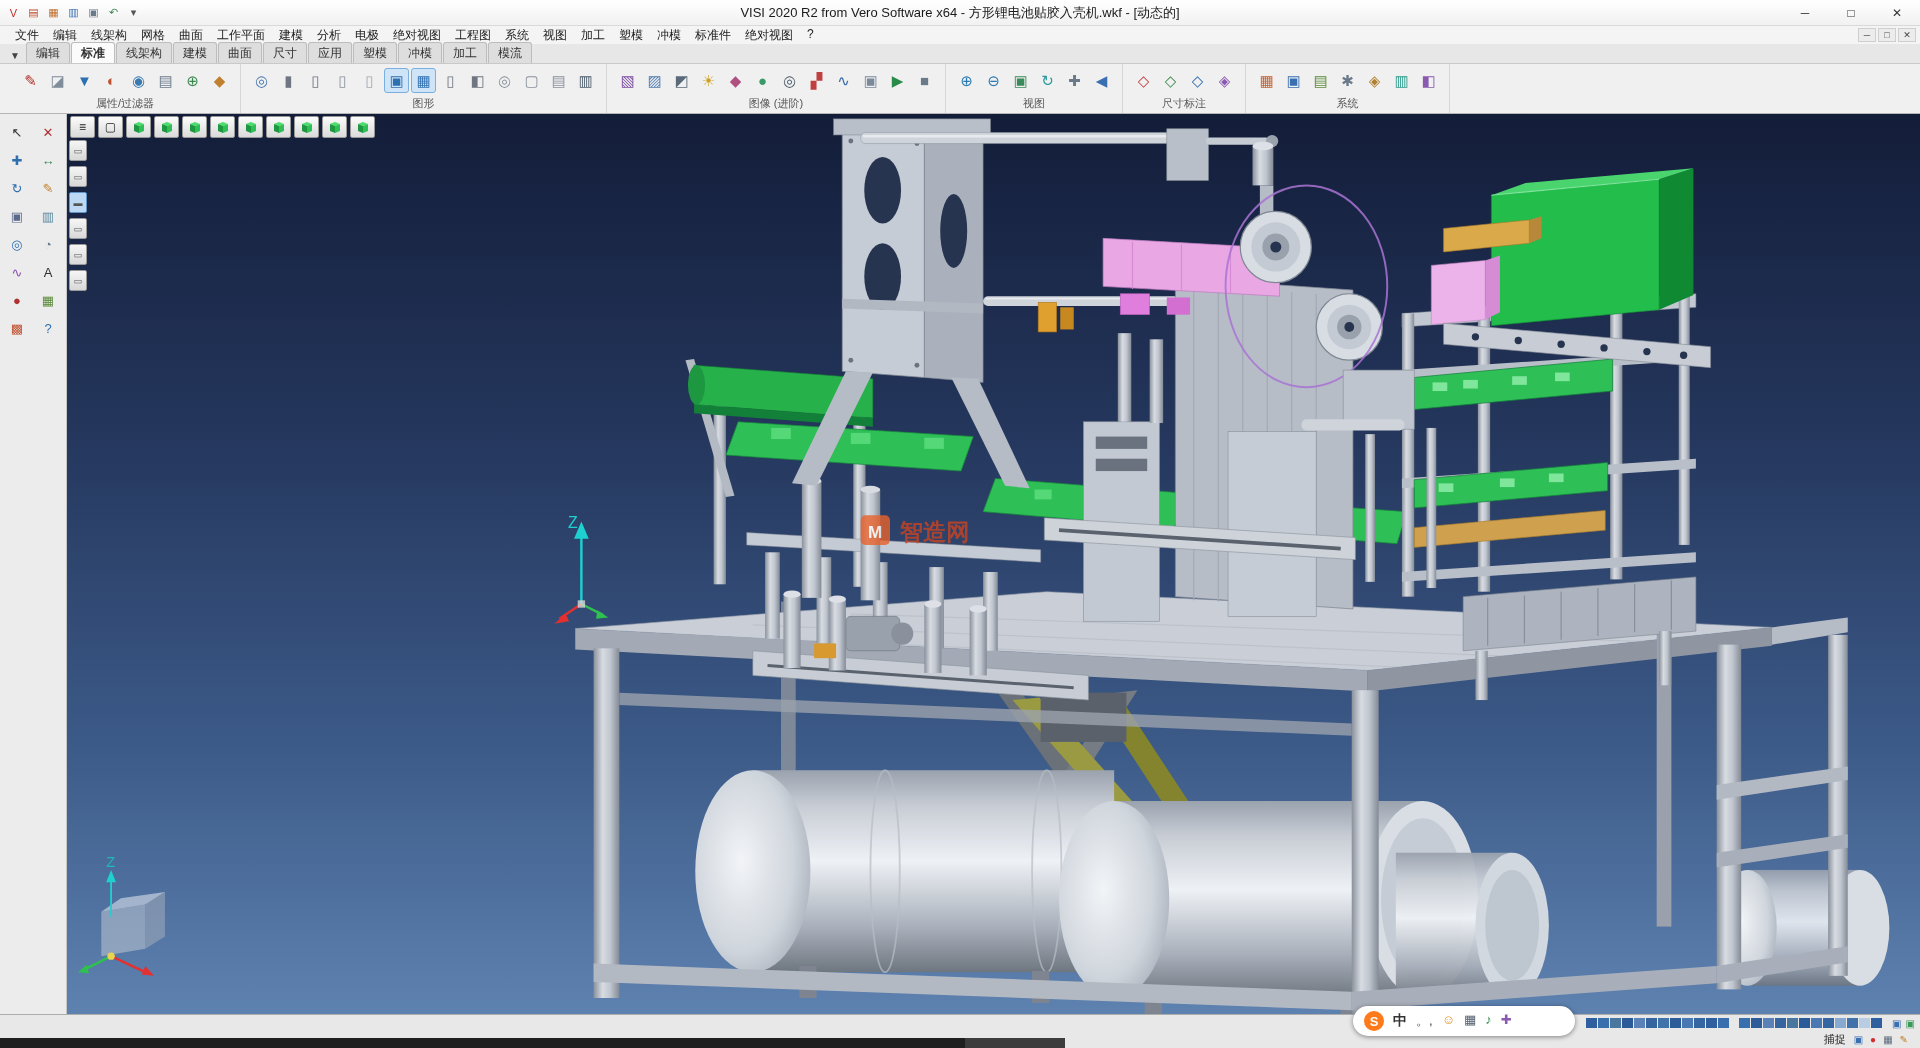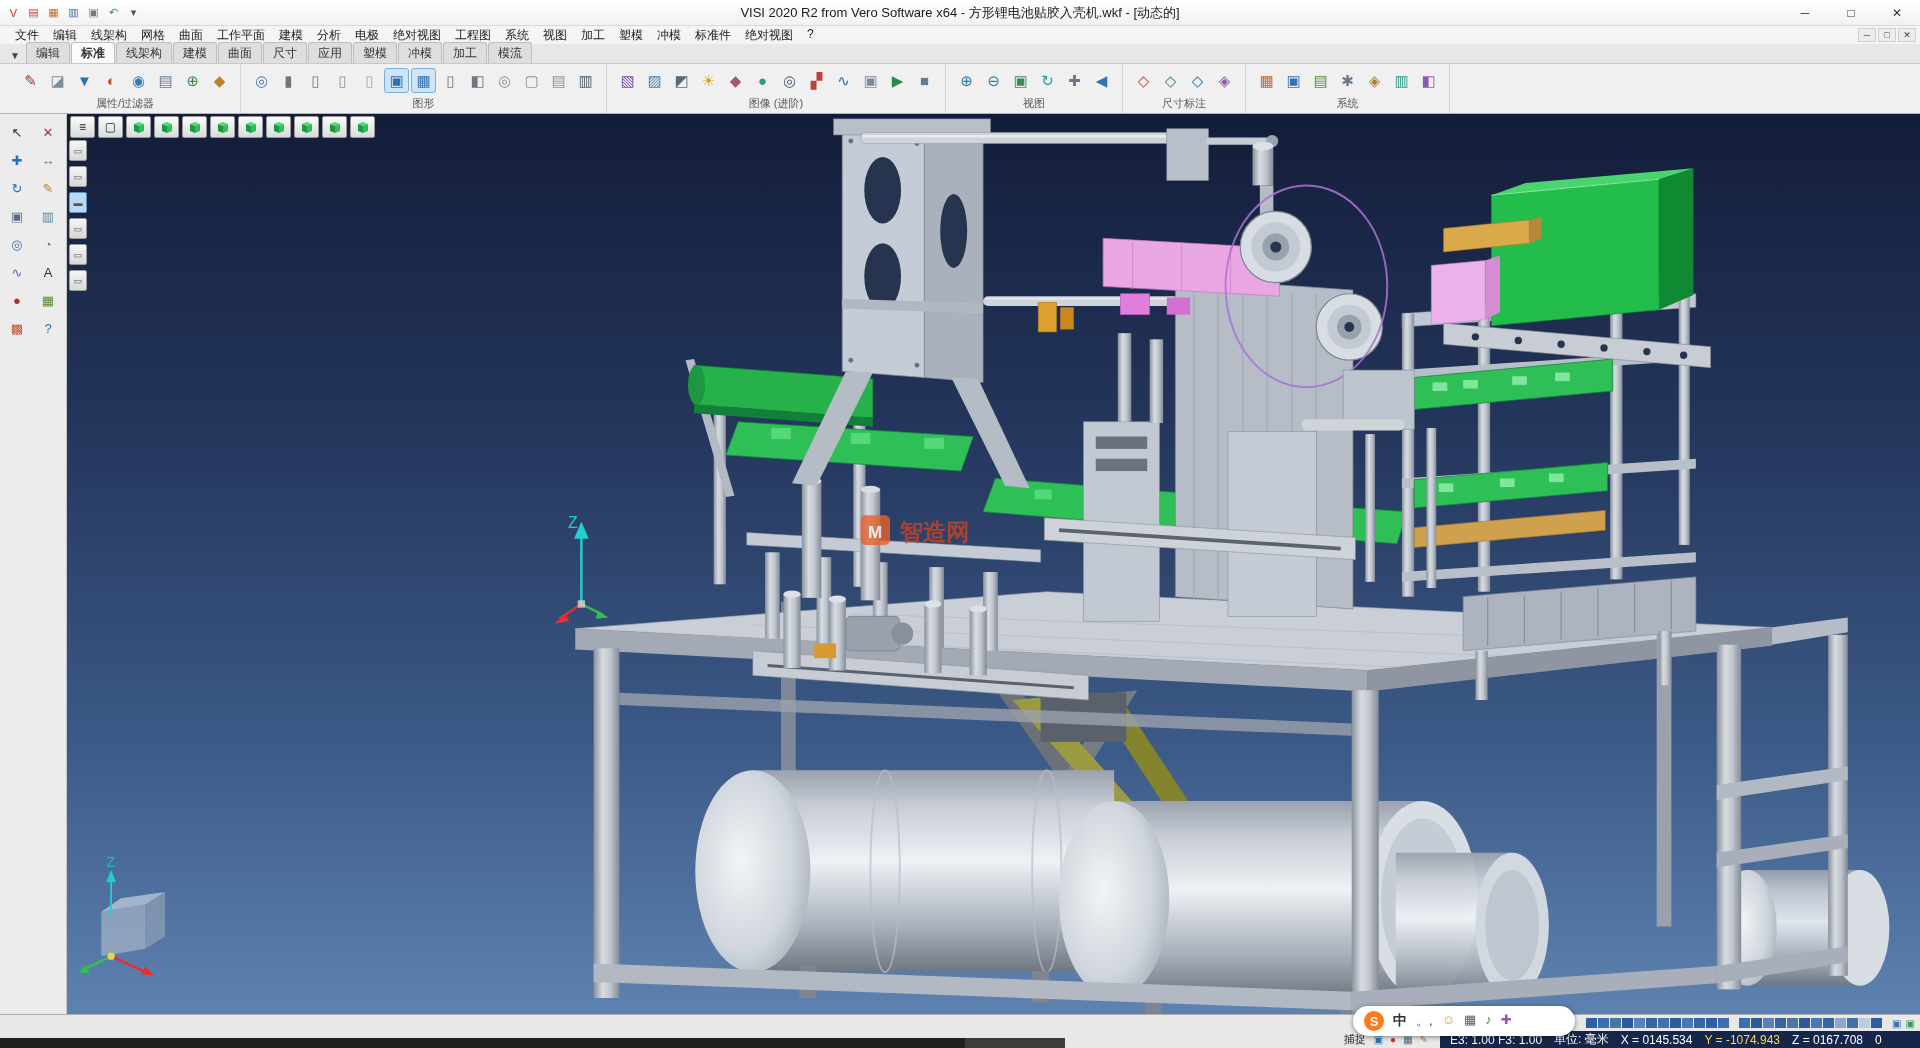--- a/index.html
+++ b/index.html
@@ -690,28 +690,20 @@
   <div class="sb2-left">
     <span>捕捉</span>
     <span style="display:flex;gap:7px">
 
     <span class="sb-icon" style="color: rgb(58, 111, 176);">▣</span>
         <span class="sb-icon" style="color: rgb(208, 48, 48);">●</span>
         <span class="sb-icon" style="color: rgb(90, 106, 122);">▦</span>
         <span class="sb-icon" style="color: rgb(192, 128, 48);">✎</span>
       </span>
   </div>
-  <div class="sb2-dark">
-    <span>E3: 1.00 F3: 1.00</span>
-    <span>单位: 毫米</span>
-    <span>X = 0145.534</span>
-    <span class="coord-y">Y = -1074.943</span>
-    <span>Z = 0167.708</span>
-    <span>0</span>
-  </div>
 </div>
 
 <div class="taskbar-frag">
     <span class="seg"></span>
   </div>
 
 <div class="sogou">
   <span class="s-logo">S</span>
   <span class="s-mode">中</span>
   <span style="display:flex;gap:9px">

